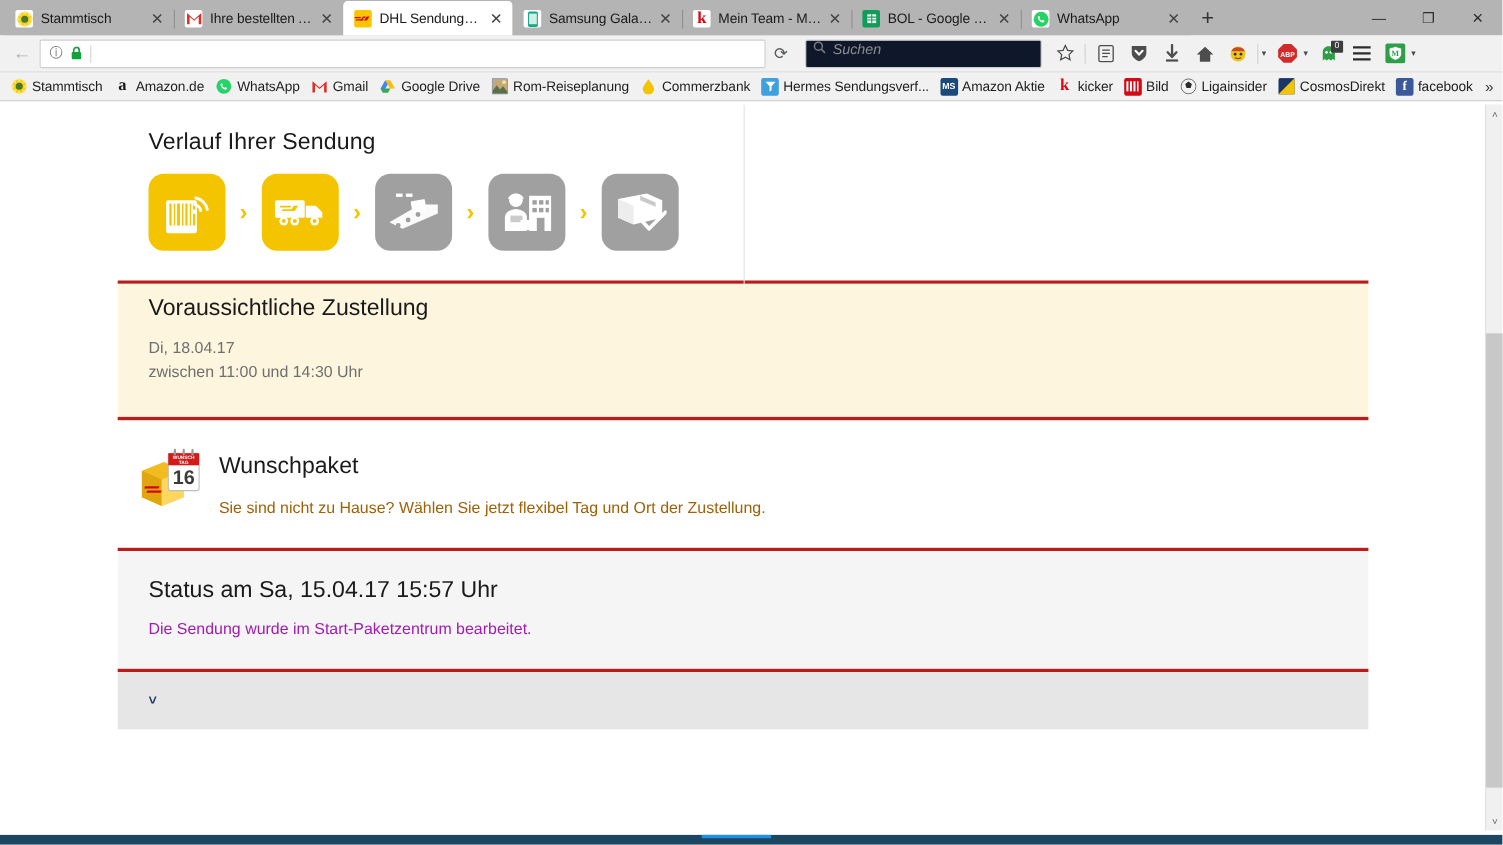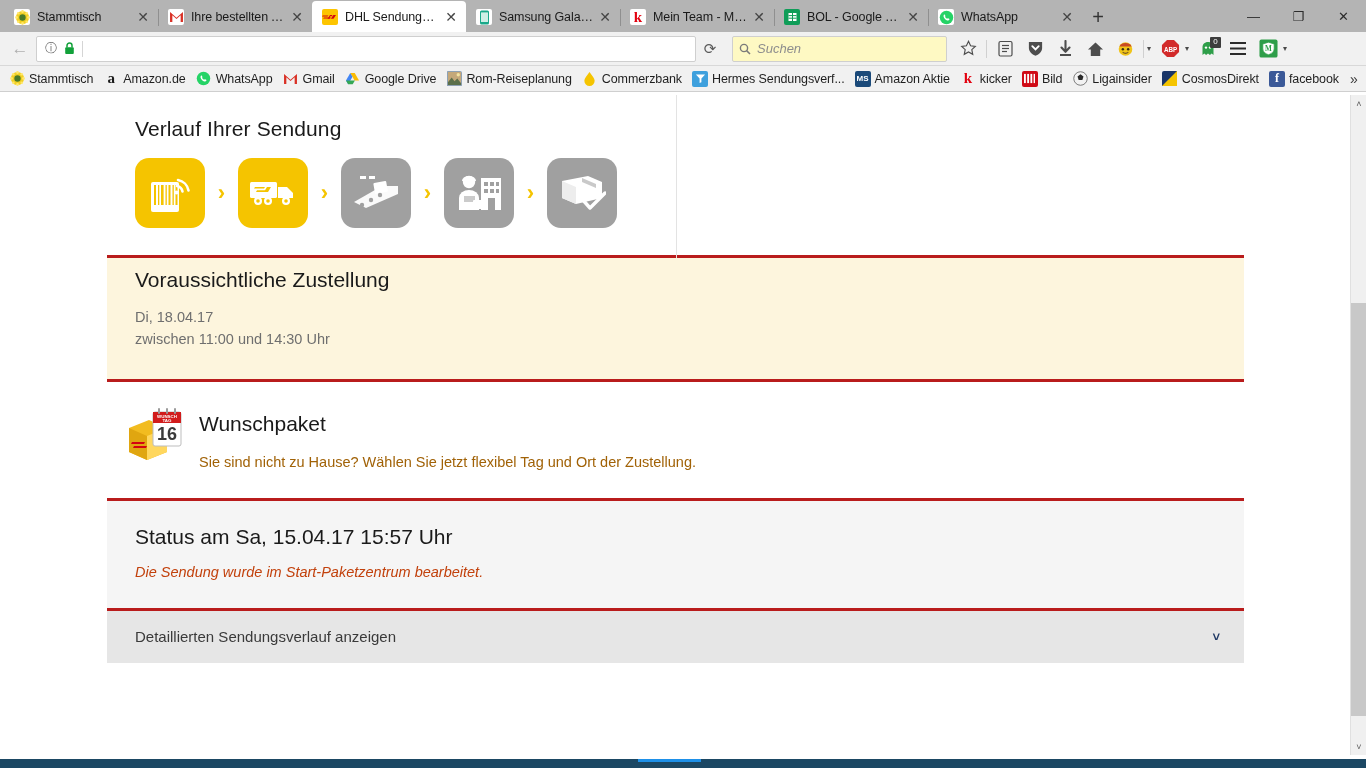--- a/index.html
+++ b/index.html
@@ -89,23 +89,23 @@
   .url-text {
     flex: 1 1 auto; font-size: 13px; color: #8d8d8d;
     white-space: nowrap; overflow: hidden;
     font-family: "Liberation Sans", sans-serif;
   }
   .url-text b { color: #2b2b2b; font-weight: 700; }
   .url-text .scheme { color:#9b9b9b; }
   .reload { width: 28px; height: 26px; display:flex; align-items:center; justify-content:center;
             color:#5a5a5a; font-size:15px; flex:0 0 28px;}
   .searchbox {
-    flex: 0 0 215px; height: 26px; background: #fef9c3;
+    flex: 0 0 215px; height: 26px; background: #0f172a;
     border: 1px solid #cfcfcf; border-radius: 2px;
-    display: flex; align-items: center; margin-left: 8px; padding: 0 6px;
+    display: flex; margin-left: 8px; padding: 0 6px;
   }
   .searchbox .s-icon { margin-right: 6px; color:#8a8a8a; font-size: 12px; }
   .searchbox .s-text { font-size: 13px; color: #8d8d8d; font-style: italic; }
   .toolicons { display:flex; align-items:center; margin-left: 6px; }
   .toolicon {
     width: 30px; height: 28px; display:flex; align-items:center; justify-content:center;
     position: relative;
   }
   .vsep { width:1px; height:18px; background:#d0d0d0; margin:0 3px; }
   .caret { font-size:8px; color:#4a4a4a; margin-left:-4px; width:12px; text-align:center;}
@@ -166,21 +166,21 @@
   
   .sec-wunsch { padding:22px 0 28px 16px; display:flex; align-items:flex-start; }
   .wunsch-ico { width:76px; flex:0 0 76px; height:60px; position:relative; margin-top:2px;}
   .wunsch-txt { padding-top:8px; }
   .h-wunsch { font-size:21px; color:#1a1a1a; font-weight:400; }
   .p-wunsch { font-size:14.5px; color:#a16207; margin-top:18px; }
 
   
   .sec-status { background:#f5f5f5; padding:24px 0 28px 28px; }
   .h-status { font-size:21px; color:#1a1a1a; font-weight:400; }
-  .p-status { font-size:14.5px; color:#c2410c; margin-top:15px;font-style:italic; }
+  .p-status { font-size:14.5px; color:#a21caf; margin-top:15px; }
   .h-next { font-size:21px; color:#1a1a1a; font-weight:400; margin-top:23px; }
 
   
   .sec-detail {
     background:#e6e6e6; height:52px; display:flex; align-items:center;
     padding:0 24px 0 28px; border-bottom:none;
   }
   .detail-label { font-size:15px; color:#3a3a3a; flex:1 1 auto; }
   .detail-chev { font-size:13px; color:#1f3864; font-weight:bold; }
 
@@ -696,21 +696,20 @@
             <div class="p-wunsch">Sie sind nicht zu Hause? Wählen Sie jetzt flexibel Tag und Ort der Zustellung.</div>
           </div>
         </div>
 
         <div class="sec sec-status">
           <div class="h-status">Status am Sa, 15.04.17 15:57 Uhr</div>
           <div class="p-status">Die Sendung wurde im Start-Paketzentrum bearbeitet.</div>
         </div>
 
         <div class="sec sec-detail">
-          <span class="detail-label">Detaillierten Sendungsverlauf anzeigen</span>
           <span class="detail-chev">˅</span>
         </div>
 
       </div>
     </div>
   </div>
 
   <div class="scrollbar">
     <div class="sb-arrow">˄</div>
     <div class="sb-thumb"></div>

